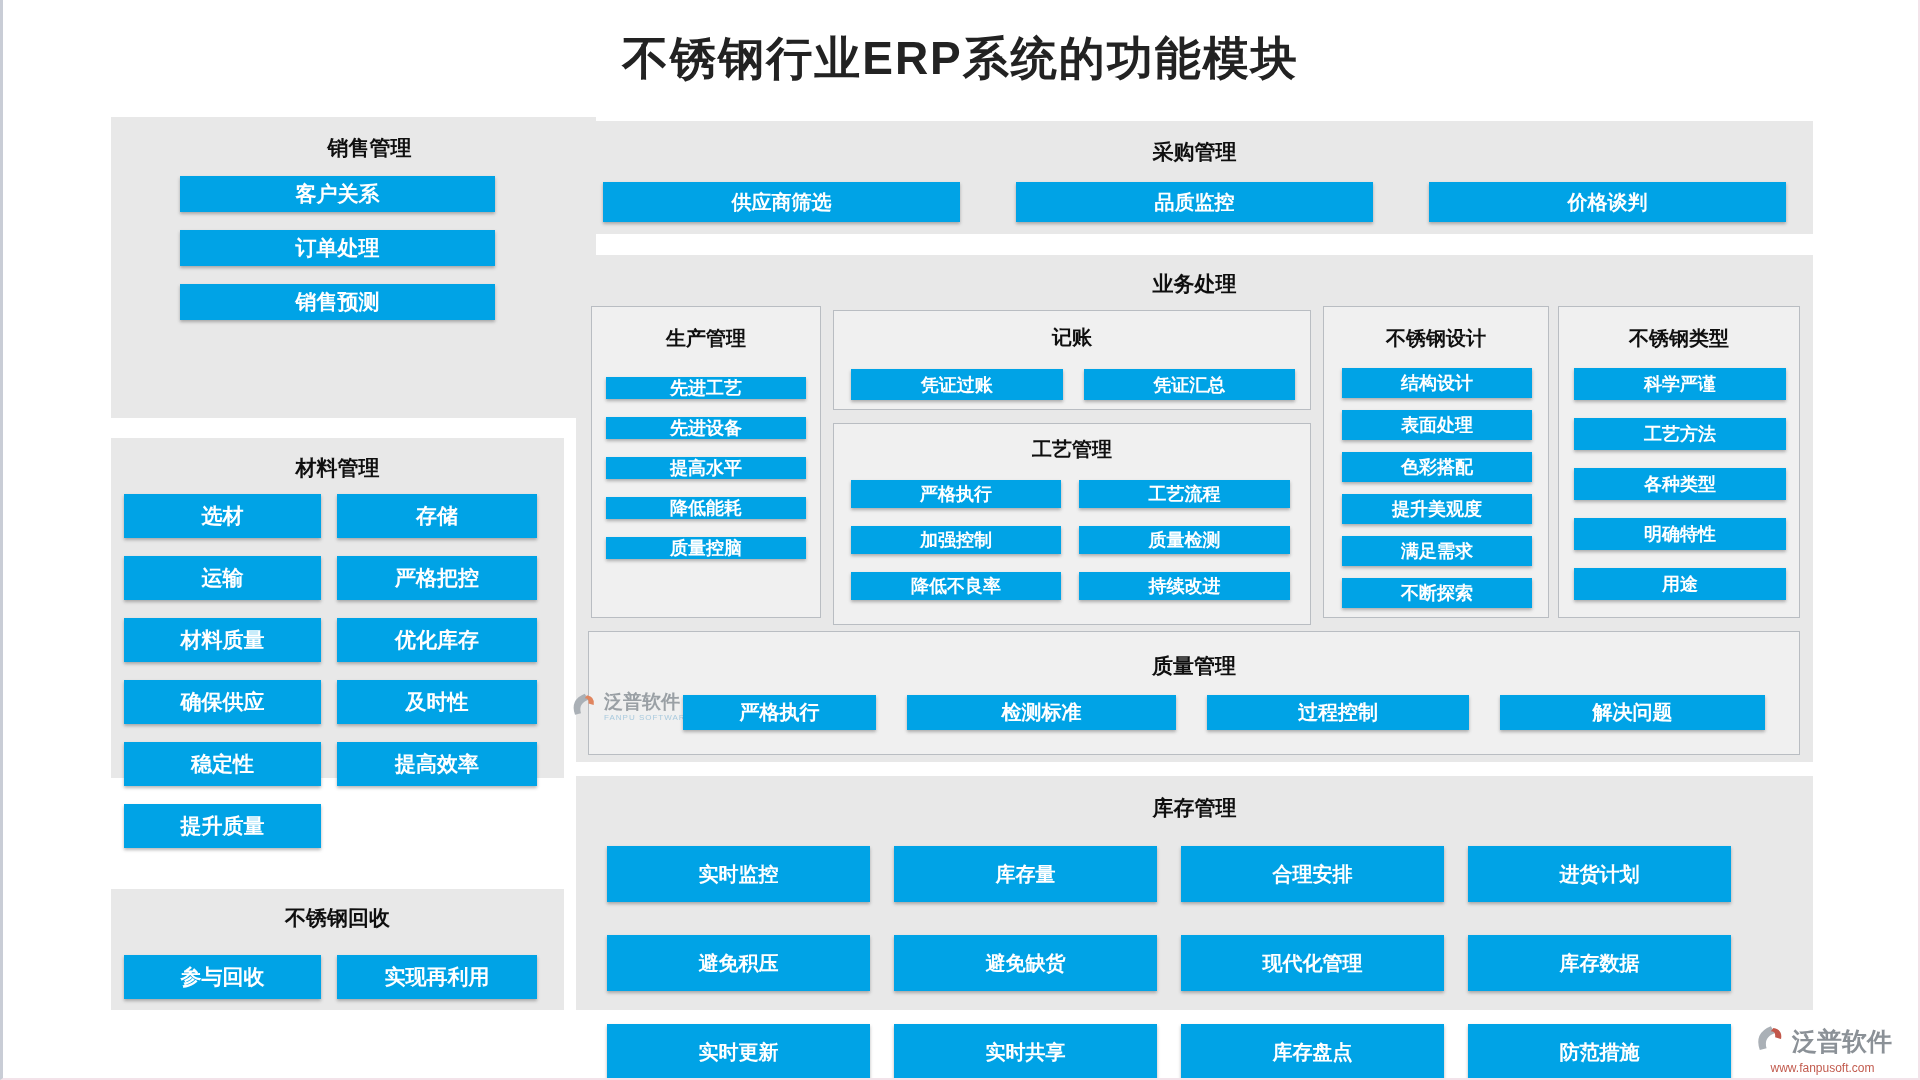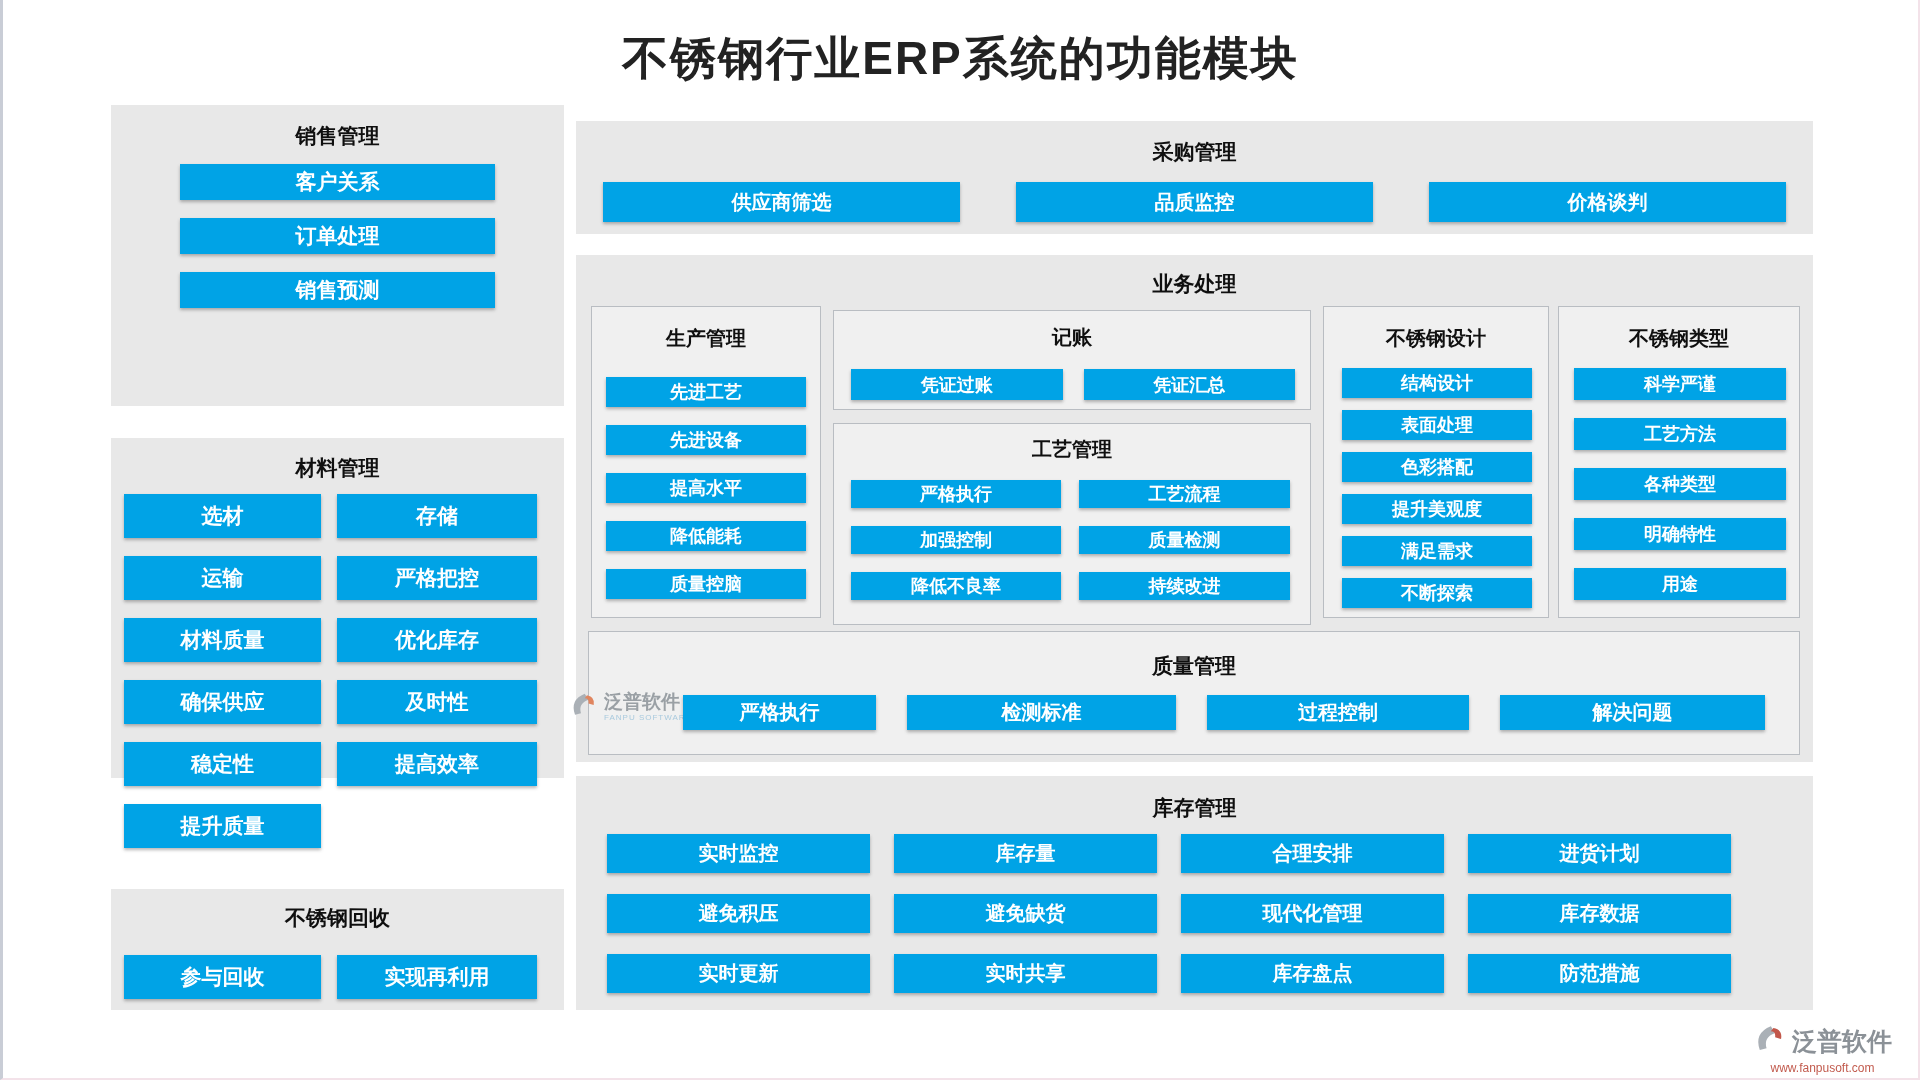--- a/index.html
+++ b/index.html
@@ -28,21 +28,21 @@
     background:var(--accent);color:var(--button-text);font-weight:700;
     display:flex;align-items:center;justify-content:center;
     box-shadow:0 2px 3px rgba(50,50,50,.35);
     position:relative;z-index:2;box-sizing:border-box;white-space:nowrap;
   }
   .col-list{position:absolute;display:flex;flex-direction:column;}
   .row-list{position:absolute;display:flex;}
   .grid-2,.grid-4{position:absolute;display:grid;}
 
   
-  #sales{left:108px;top:105px;width:453px;height:301px;}
+  #sales{left:108px;top:117px;width:453px;height:301px;padding-left:32px;}
   #sales .panel-title{padding-top:17px;font-size:21px;}
   #sales .col-list{left:69px;top:59px;width:315px;gap:18px;}
   #sales .btn{height:36px;font-size:21px;}
 
   
   #material{left:108px;top:438px;width:453px;height:340px;}
   #material .panel-title{padding-top:16px;font-size:21px;}
   #material .grid-2{left:13px;top:56px;grid-template-columns:197px 200px;column-gap:16px;row-gap:18px;}
   #material .btn{height:44px;font-size:21px;}
 
@@ -58,21 +58,21 @@
   #procurement .row-list{left:27px;top:61px;width:1183px;gap:56px;}
   #procurement .btn{flex:1;height:40px;font-size:20px;}
 
   
   #business{left:573px;top:255px;width:1237px;height:507px;}
   #business > .panel-title{padding-top:15px;font-size:21px;}
 
   #production{left:15px;top:51px;width:230px;height:312px;}
   #production .panel-title{padding-top:18px;font-size:20px;}
   #production .col-list{left:14px;top:70px;width:200px;gap:18px;}
-  #production .btn{height:30px;font-size:18px;}
+  #production .btn{height:22px;font-size:18px;}
 
   #bookkeeping{left:257px;top:55px;width:478px;height:100px;}
   #bookkeeping .panel-title{padding-top:13px;font-size:20px;}
   #bookkeeping .row-list{left:17px;top:58px;width:444px;gap:21px;}
   #bookkeeping .btn{flex:1;height:31px;font-size:18px;}
 
   #process{left:257px;top:168px;width:478px;height:202px;}
   #process .panel-title{padding-top:12px;font-size:20px;}
   #process .grid-2{left:17px;top:56px;grid-template-columns:210px 211px;column-gap:18px;row-gap:18px;}
   #process .btn{height:28px;font-size:18px;}
@@ -93,21 +93,21 @@
   #quality .btn{height:35px;font-size:20px;}
   #quality .btn:nth-child(1){width:193px;}
   #quality .btn:nth-child(2){width:269px;}
   #quality .btn:nth-child(3){width:262px;}
   #quality .btn:nth-child(4){width:265px;}
 
   
   #inventory{left:573px;top:776px;width:1237px;height:234px;}
   #inventory .panel-title{padding-top:18px;font-size:21px;}
   #inventory .grid-4{left:31px;top:58px;grid-template-columns:repeat(4,263px);column-gap:24px;row-gap:21px;}
-  #inventory .btn{height:39px;font-size:20px;}
+  #inventory .btn{height:56px;font-size:20px;margin-top:12px;}
 
   
   .wm{position:absolute;z-index:1;display:flex;align-items:center;}
   #wm-mid{left:566px;top:690px;gap:5px;}
   #wm-mid .wm-brand{font-size:19px;font-weight:700;color:#9aa0a5;line-height:1.1;}
   #wm-mid .wm-sub{font-size:8px;color:#a9cade;letter-spacing:1px;}
   #wm-footer{right:26px;top:1022px;align-items:flex-start;flex-direction:column;z-index:1;}
   #wm-footer .wm-row{display:flex;align-items:center;gap:5px;}
   #wm-footer .wm-brand{font-size:25px;font-weight:700;color:#8b9197;}
   #wm-footer .wm-url{font-size:12px;color:#c25b4e;text-align:center;width:100%;margin-top:1px;}

